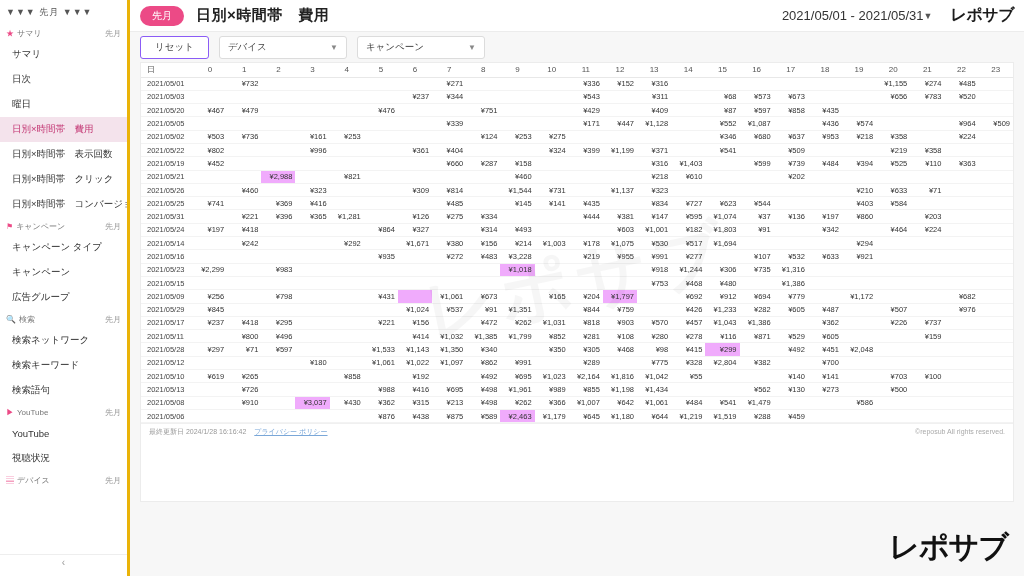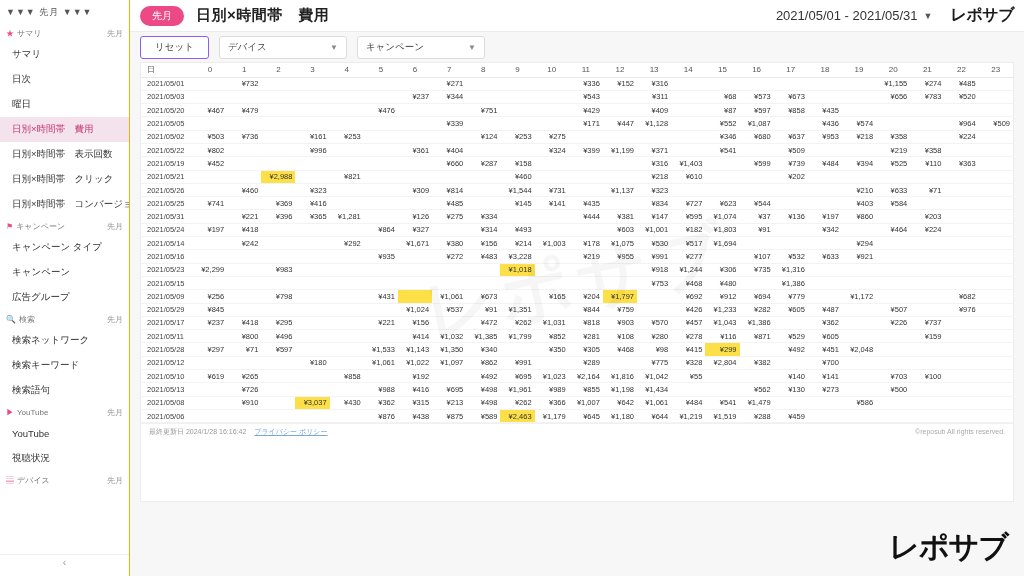--- a/index.html
+++ b/index.html
@@ -16,21 +16,21 @@
     background: #ffffff;
     display: flex;
     flex-direction: row;
   }
 
   
   .sidebar {
     width: 130px;
     height: 576px;
     background: #ffffff;
-    border-right: 1px solid #eab308;
+    border-right: 3px solid #eab308;
     position: relative;
     flex: 0 0 130px;
     font-size: 9px;
     color: #333;
   }
   .sb-top {
     height: 24px;
     display: flex;
     align-items: center;
     padding-left: 6px;
@@ -110,21 +110,20 @@
   .page-title {
     font-size: 15px;
     color: #222;
     font-weight: bold;
     letter-spacing: 0.5px;
   }
   .header-spacer { flex: 1 1 auto; }
   .date-range {
     font-size: 13px;
     color: #333;
-    margin-right: 6px;
     white-space: nowrap;
   }
   .caret-down {
     font-size: 9px;
     color: #555;
     margin-right: 18px;
   }
   .brand-logo {
     font-size: 16px;
     font-weight: bold;
@@ -219,21 +218,21 @@
     border-bottom: 1px solid #f3f3f3;
     white-space: nowrap;
     overflow: hidden;
   }
   table.grid td.c0 {
     text-align: left;
     padding-left: 6px;
     color: #444;
     font-size: 7.5px;
   }
-  table.grid td.hi { background: #fde047; }
+  table.grid td.hi { background: #f0abfc; }
 
   
   .panel-foot {
     height: 16px;
     display: flex;
     align-items: center;
     padding: 0 8px;
     font-size: 7px;
     color: #999;
     border-top: 1px solid #f0f0f0;

